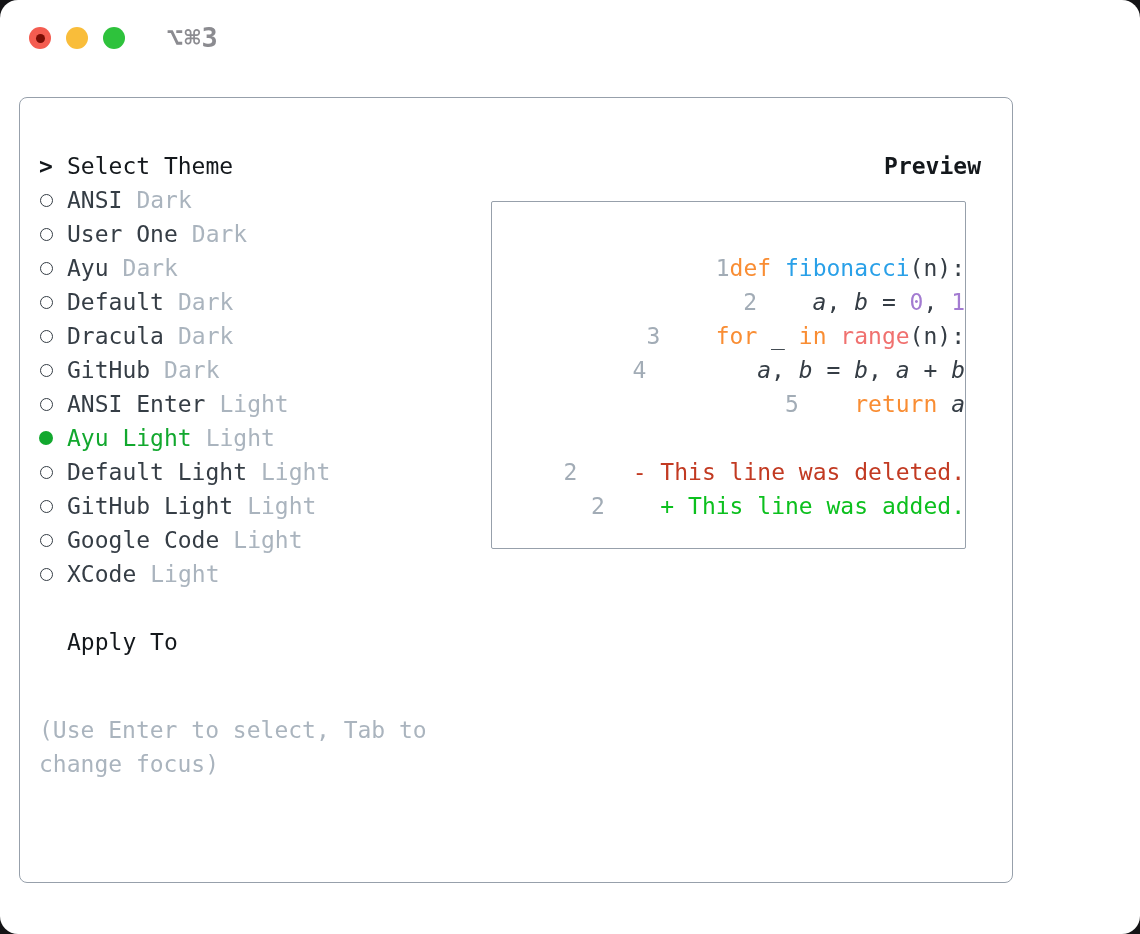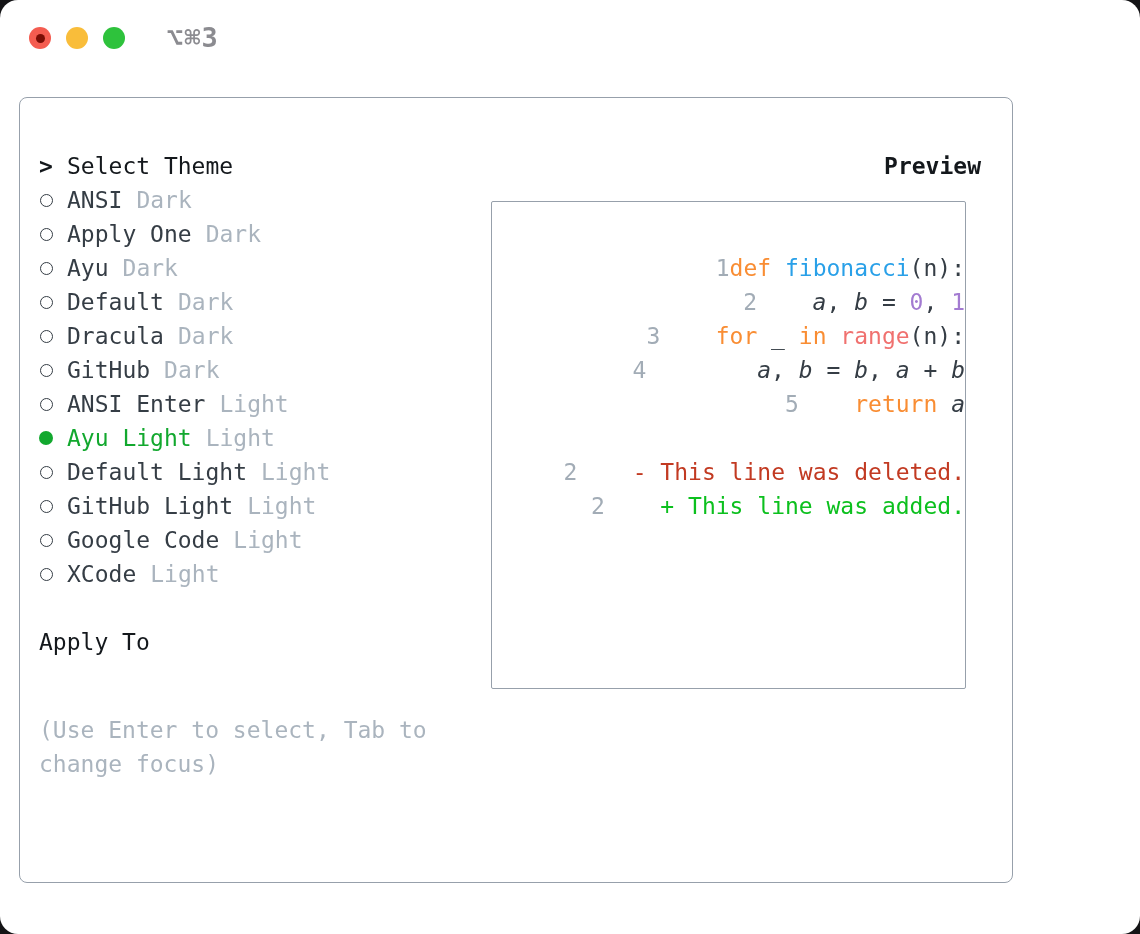--- a/index.html
+++ b/index.html
@@ -33,27 +33,27 @@
   .row{display:flex;height:34px;line-height:34px;white-space:pre;}
   .marker{width:28px;flex:none;display:flex;align-items:center;}
   .prompt-char{font-weight:700;color:var(--heading);line-height:34px;}
   .radio{width:13px;height:13px;border:1.5px solid var(--text);border-radius:50%;
          box-sizing:border-box;margin-left:1px;}
   .radio.selected{width:14px;height:14px;border:none;background:var(--green);margin-left:0;}
   .header-label{font-weight:400;color:var(--heading);}
   .opt-label{color:var(--text);margin-right:14px;}
   .option-row.selected .opt-label{color:var(--green);}
   .opt-badge{color:var(--dim);}
-  .apply-header{margin-top:34px;flex-direction:column;}
+  .apply-header{margin-top:34px;}
   .help{margin-top:54px;color:var(--dim);line-height:34px;width:434px;
         word-break:break-word;}
   
   .preview-title{height:34px;line-height:34px;font-weight:700;color:var(--heading);}
   .preview-box{
-    margin-top:18px;margin-left:10px;width:475px;height:488px;box-sizing:border-box;
+    margin-top:18px;margin-left:10px;width:475px;height:348px;box-sizing:border-box;
     border:1.5px solid var(--border);border-radius:2px;padding:49px 0 0 18px;overflow:hidden;
   }
   .code-line{height:34px;line-height:34px;white-space:pre;font-size:23px;}
   .ln{display:inline-block;width:2ch;color:var(--ln);}
   .tk-pl{color:var(--text);}
   .tk-kw{color:var(--kw);}
   .tk-fn{color:var(--fn);}
   .tk-call{color:var(--call);}
   .tk-num{color:var(--num);}
   .tk-var{color:var(--text);font-style:italic;}
@@ -92,21 +92,21 @@
     <span class="marker">
       <span class="radio"></span>
     </span>
     <span class="opt-label">ANSI</span>
     <span class="opt-badge">Dark</span>
   </div>
           <div class="row option-row">
     <span class="marker">
       <span class="radio"></span>
     </span>
-    <span class="opt-label">Apply One</span>
+    <span class="opt-label">User One</span>
     <span class="opt-badge">Dark</span>
   </div>
           <div class="row option-row">
     <span class="marker">
       <span class="radio"></span>
     </span>
     <span class="opt-label">Ayu</span>
     <span class="opt-badge">Dark</span>
   </div>
           <div class="row option-row">

